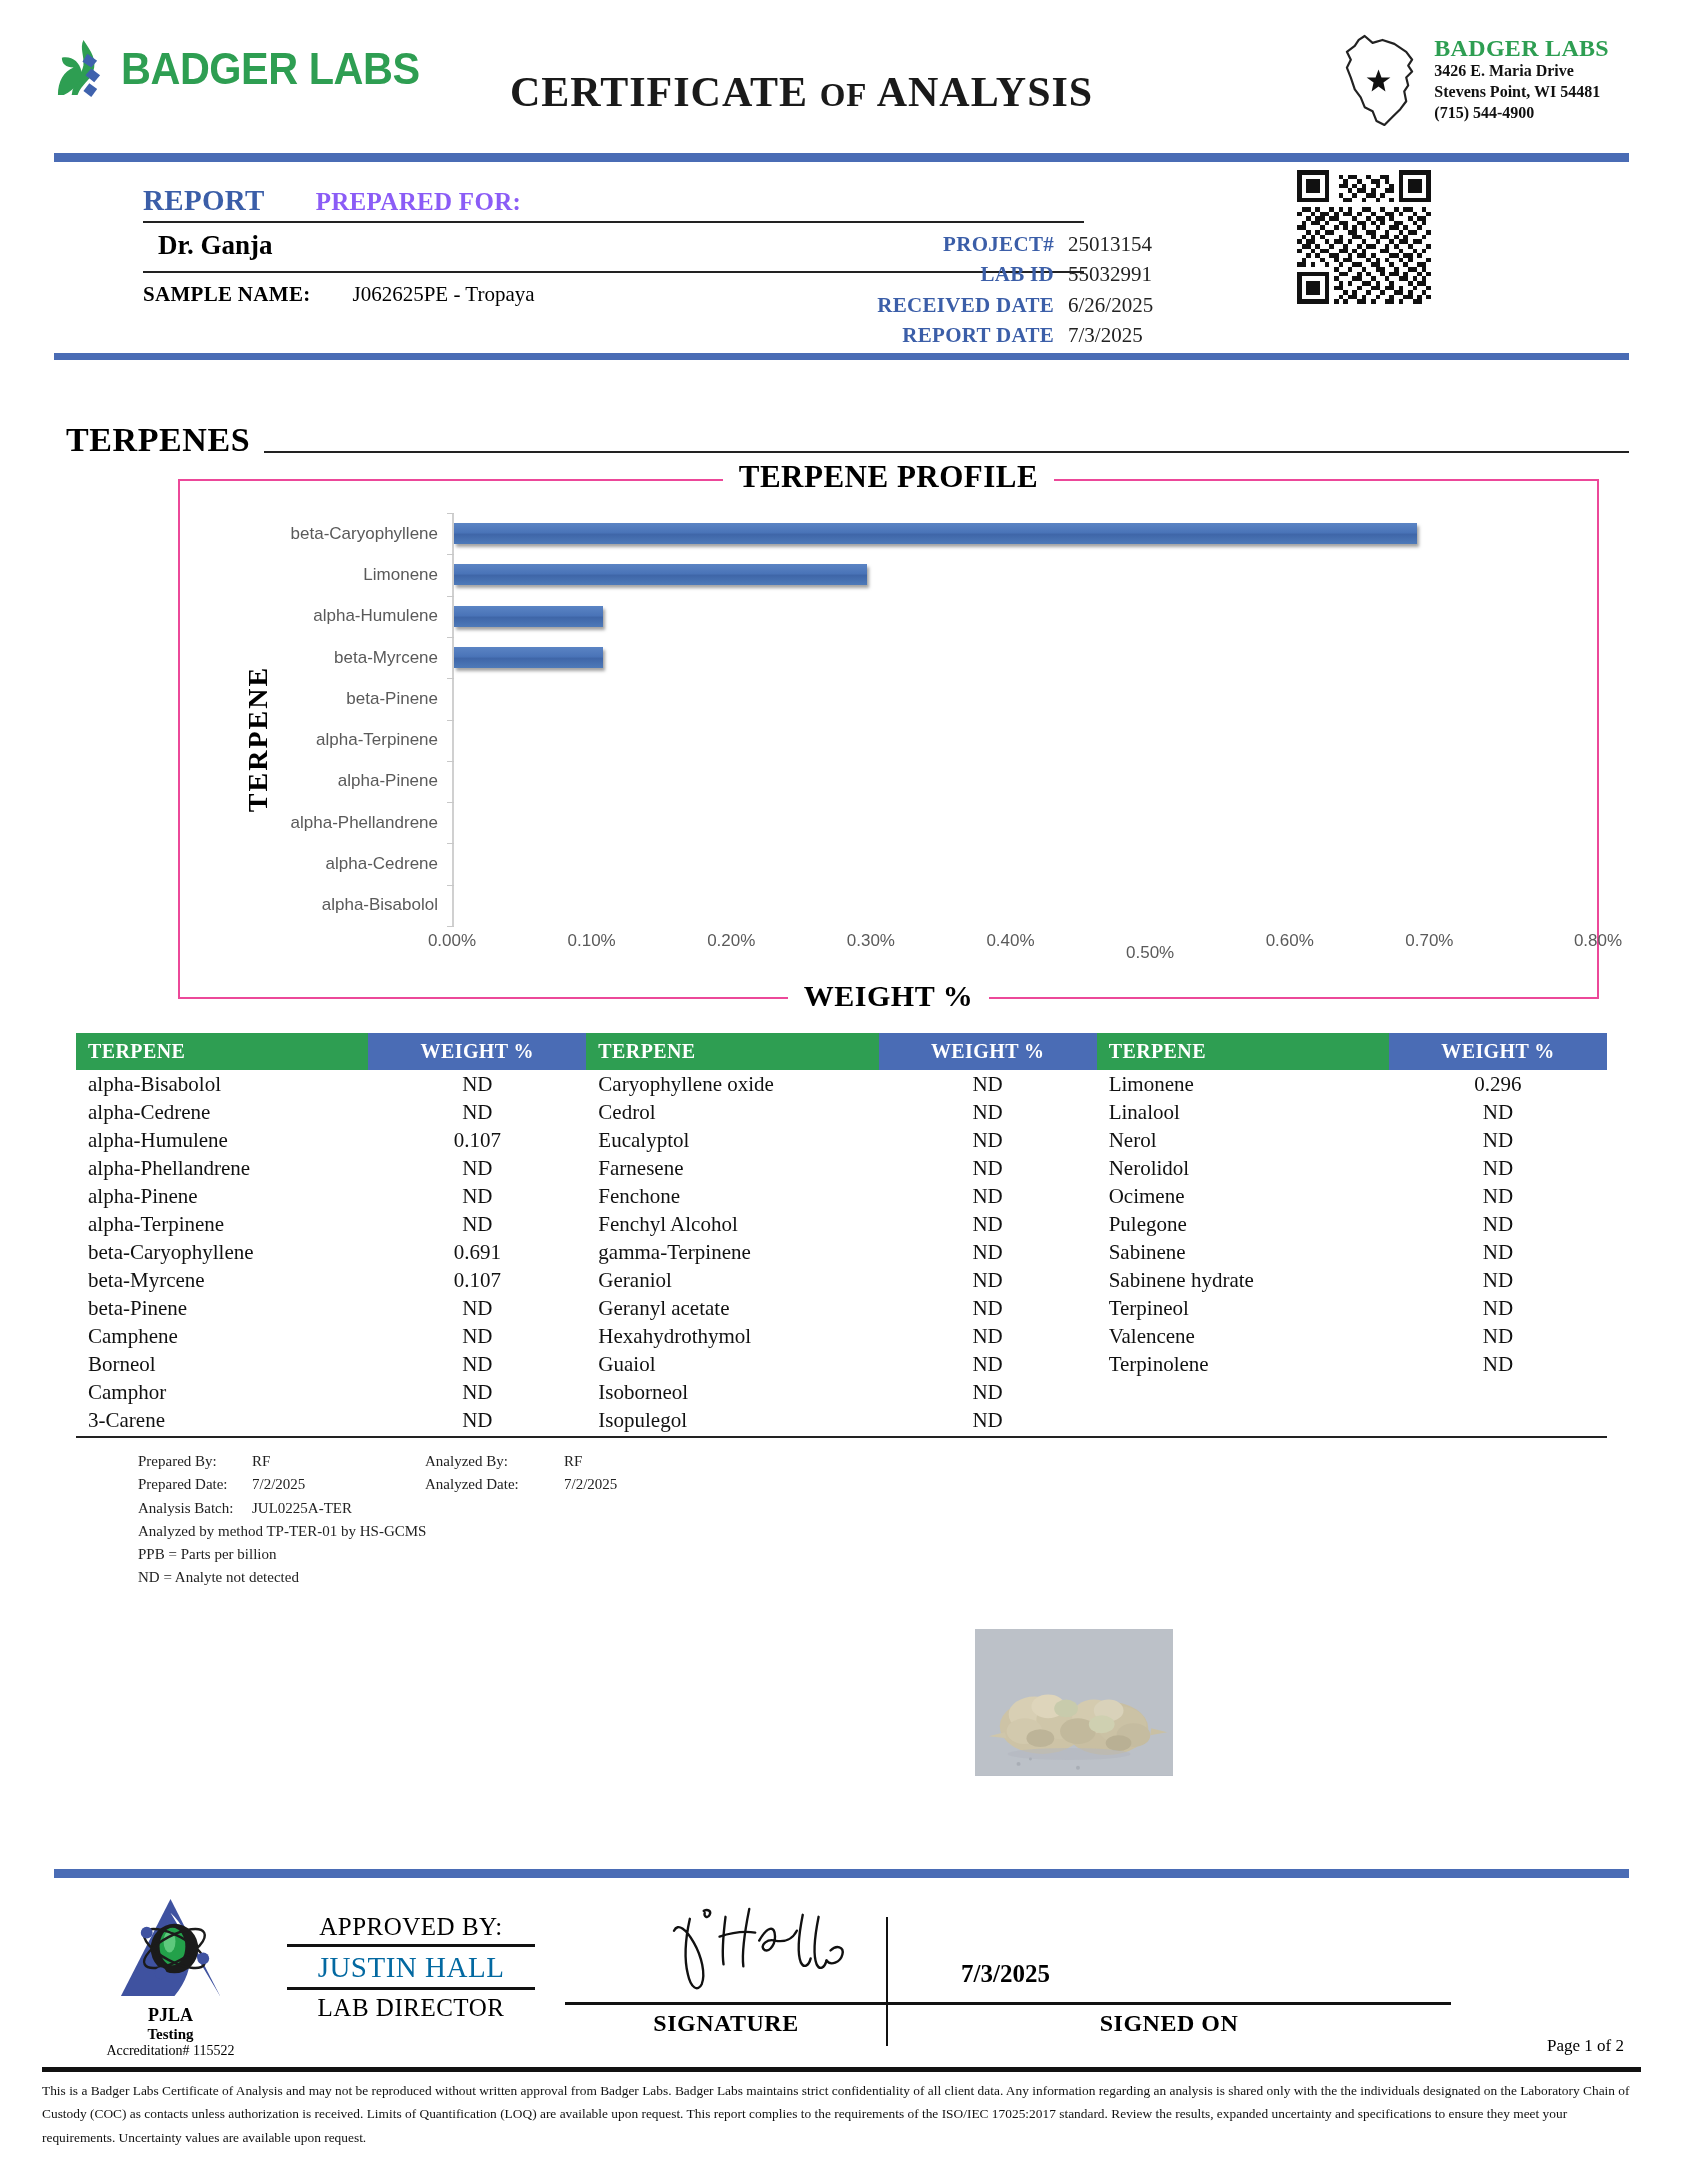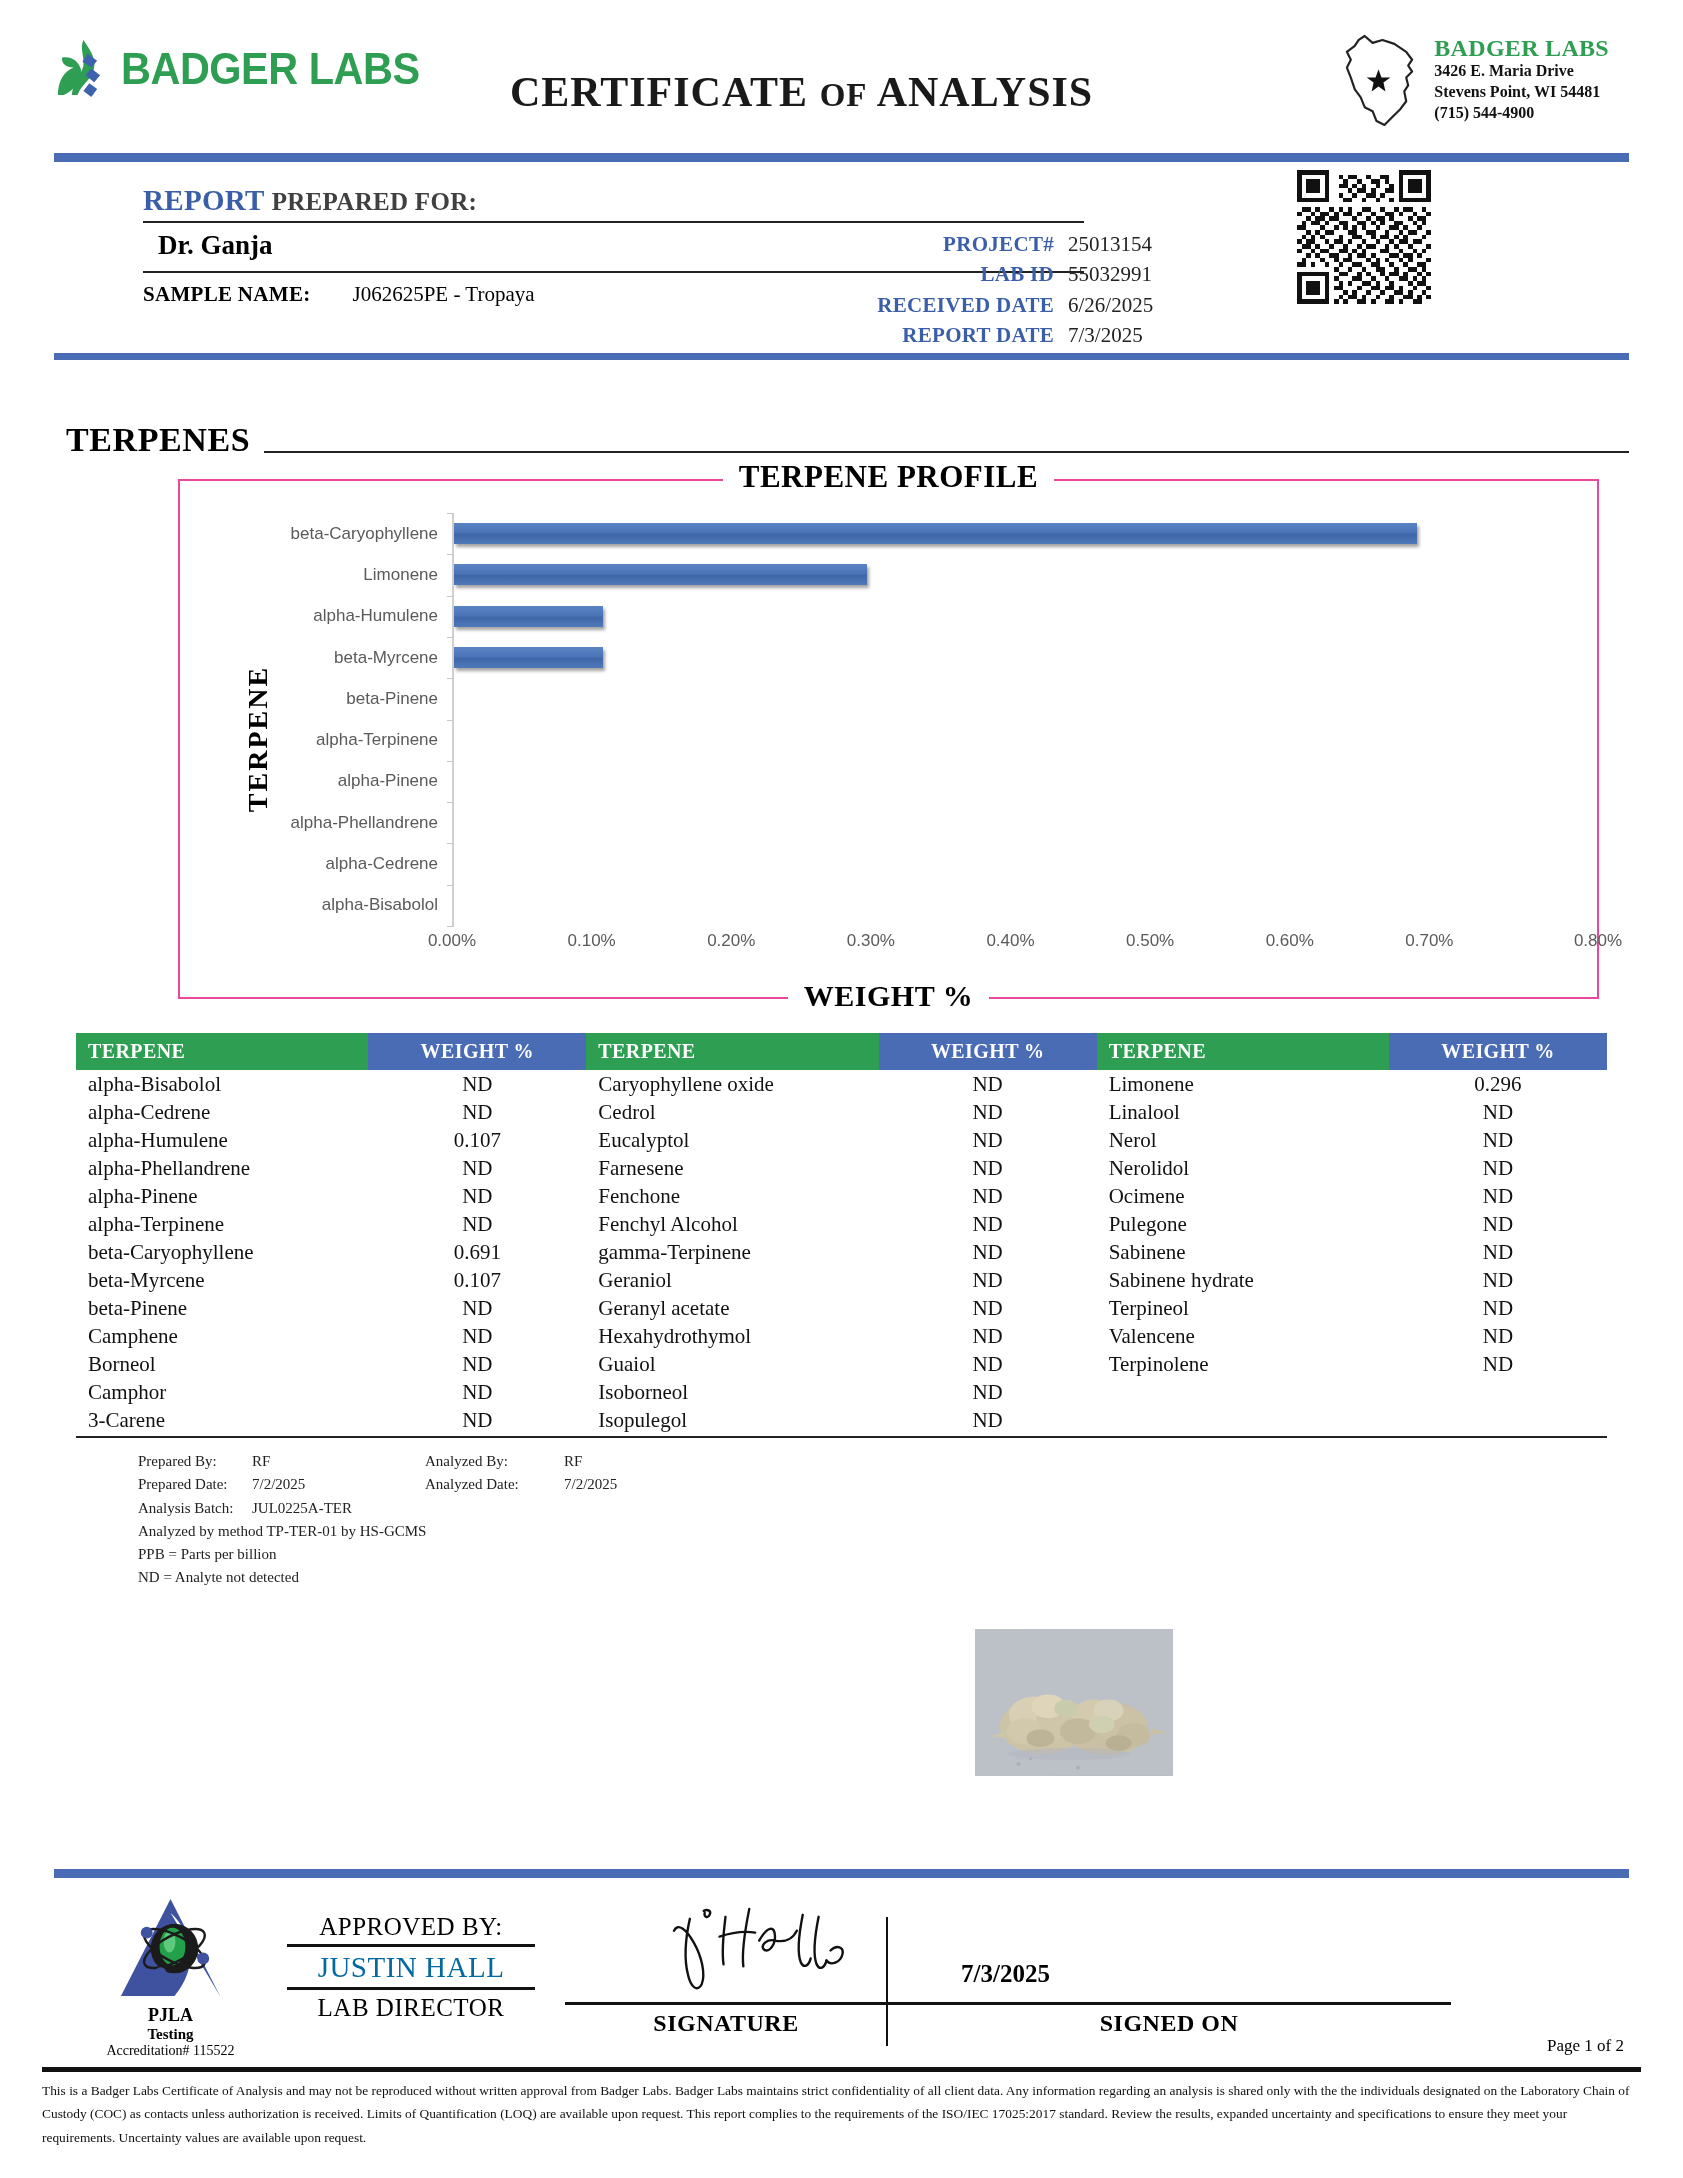--- a/index.html
+++ b/index.html
@@ -29,21 +29,21 @@
   .addr-name { color: #2e9e52; font-weight: bold; font-size: 24px; letter-spacing: 0.3px; line-height: 1.05; }
   .addr-line { font-weight: bold; font-size: 16px; line-height: 1.3; color: #111; }
 
   .rule-blue { height: 9px; background: #4a6cb5; margin-top: 4px; }
   .rule-blue.thin { height: 7px; }
 
   
   .report-area { position: relative; padding: 22px 0 0 0; }
   .report-prep { font-size: 29px; font-weight: bold; padding-left: 89px; letter-spacing: 0.3px;}
   .report-prep .rp1 { color: #3b5ea8; }
-  .report-prep .rp2 { color: #404040; font-size: 25px; }
+  .report-prep .rp2 { color: #8b5cf6; font-size: 25px; margin-left: 44px; }
   .hr-dark { border-top: 2px solid #222; margin: 4px 0 0 89px; width: 941px; }
   .client-row { display: flex; padding-left: 104px; margin-top: 7px; }
   .client-name { font-size: 27px; font-weight: bold; }
   .meta-table { position: absolute; right: 446px; top: 67px; }
   .meta-row { display: flex; justify-content: flex-end; font-size: 21px; line-height: 1.45; }
   .meta-label { color: #3b5ea8; font-weight: bold; text-align: right; width: 257px; letter-spacing: 0.3px; }
   .meta-val { width: 129px; text-align: left; padding-left: 14px; color: #222; }
   .hr-dark2 { border-top: 2px solid #222; margin: 10px 0 0 89px; width: 941px; }
   .sample-row { display: flex; padding-left: 89px; margin-top: 9px; font-size: 21px; }
   .sample-label { font-weight: bold; letter-spacing: 0.3px; }
@@ -489,21 +489,21 @@
             </div>
         </div>
       </div>
 
       <div class="x-labels" id="x-labels">
           <span style="left: 0%;">0.00%</span>
           <span style="left: 12.5%;">0.10%</span>
           <span style="left: 25%;">0.20%</span>
           <span style="left: 37.5%;">0.30%</span>
           <span style="left: 50%;">0.40%</span>
-          <span style="left: 62.5%;">0.50%</span>
+          <span style="left: 62.5%; margin-top: 12px;">0.50%</span>
           <span style="left: 75%;">0.60%</span>
           <span style="left: 87.5%;">0.70%</span>
           <span style="left: 100%; margin-left: 29px;">0.80%</span>
         </div>
       <div class="x-axis-title">
         <span>WEIGHT %</span>
       </div>
     </div>
 
     <table class="terp-table">

